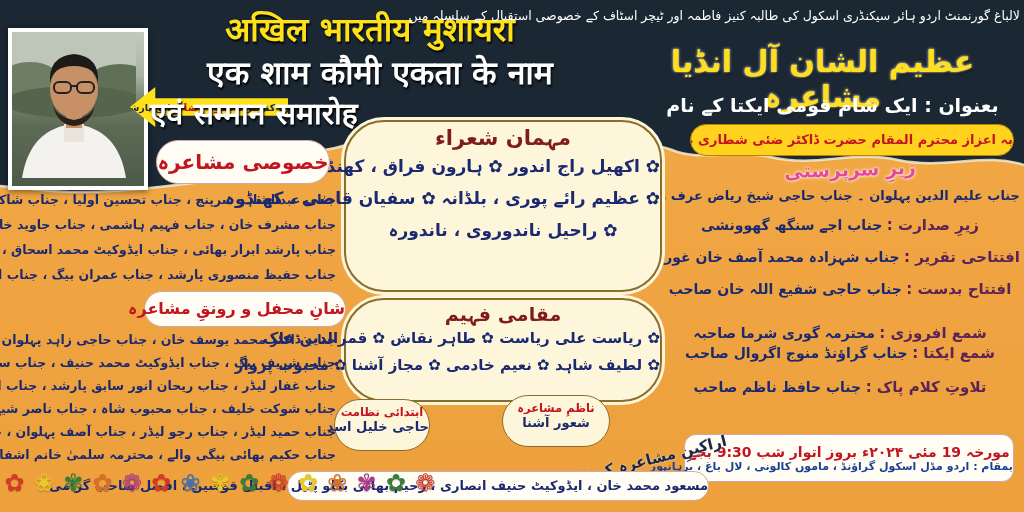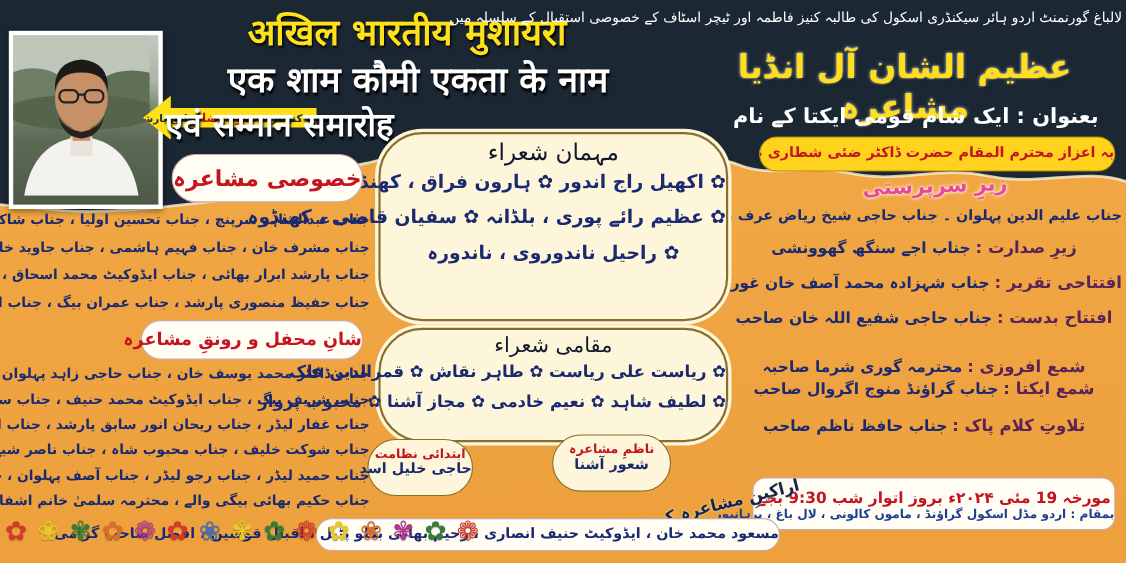--- a/index.html
+++ b/index.html
@@ -40,39 +40,39 @@
   .rc-row .lbl{color:#5b2357;font-weight:bold;font-size:15px;}
   .rc-row .val{color:#1b2a70;font-weight:bold;}
   .date-box{left:684px;top:434px;width:330px;height:48px;background:#fffdf4;border:1px solid #caa;border-radius:12px;
     text-align:center;padding-top:9px;box-sizing:border-box;}
   .date-line{color:#c41420;font-weight:bold;font-size:14px;white-space:nowrap;}
   .venue-line{color:#1c3f93;font-weight:bold;font-size:11px;white-space:nowrap;}
   
   .cloud{background:#fdf6da;border:2px solid #8a6d2b;box-shadow:0 0 0 3px #fdf6da;border-radius:40px;text-align:center;box-sizing:border-box;}
   .bubble1{left:344px;top:120px;width:318px;height:172px;padding-top:4px;}
   .bubble2{left:344px;top:298px;width:318px;height:104px;padding-top:3px;}
-  .cloud .title{color:#0f172a;font-weight:normal;font-size:21px;}
+  .cloud .title{color:#7f1d1d;font-weight:bold;font-size:21px;}
   .cloud .line{color:#1b2a70;font-weight:bold;font-size:17px;line-height:32px;white-space:nowrap;}
   .bubble2 .title{font-size:19px;}
   .bubble2 .line{font-size:15px;line-height:27px;}
   .mini{background:#fdf6da;border:1.5px solid #8a6d2b;border-radius:26px;text-align:center;box-sizing:border-box;padding-top:5px;}
   .mini .mt{color:#c41420;font-weight:bold;font-size:11.5px;white-space:nowrap;}
   .mini .mn{color:#1b2a70;font-weight:bold;font-size:13px;white-space:nowrap;}
   .mini1{left:334px;top:399px;width:96px;height:52px;}
   .mini2{left:502px;top:395px;width:108px;height:52px;}
   
   .committee-heading{left:608px;top:446px;width:120px;color:#15254f;font-weight:bold;font-size:15px;
     transform:rotate(-14deg);text-shadow:0 0 2px #f6e7c0;white-space:nowrap;}
   .committee-pill{left:287px;top:471px;width:422px;height:30px;background:#fffdf4;border-radius:15px;border:1px solid #caa;
     color:#1b2a70;font-weight:bold;font-size:13px;text-align:center;line-height:28px;white-space:nowrap;box-sizing:border-box;}
   
   .special-pill{left:156px;top:140px;width:172px;height:42px;background:#fffdf4;border-radius:22px;border:1px solid #caa;
     color:#c41420;font-weight:bold;font-size:20px;text-align:center;line-height:42px;}
   .lc-line{left:2px;width:334px;color:#1b2a70;font-weight:bold;font-size:12.5px;text-align:center;white-space:nowrap;}
-  .shan-pill{left:128px;top:291px;width:200px;height:34px;background:#fffdf4;border-radius:18px;border:1px solid #caa;
+  .shan-pill{left:144px;top:291px;width:200px;height:34px;background:#fffdf4;border-radius:18px;border:1px solid #caa;
     color:#c41420;font-weight:bold;font-size:16px;text-align:left;line-height:34px;white-space:nowrap;}
   
   .garland{left:0;top:458px;width:440px;height:50px;display:flex;align-items:center;justify-content:space-around;}
   .garland span{font-size:24px;line-height:1;text-shadow:0 1px 1px rgba(0,0,0,.25);}
 </style>
 </head>
 <body>
 
 <div id="poster">
 
@@ -148,21 +148,21 @@
   </div>
 
   <div class="abs cloud bubble1">
     <div class="title rtl">مہمان شعراء</div>
     <div class="line rtl">✿ اکھیل راج اندور ✿ ہارون فراق ، کھنڈوہ</div>
     <div class="line rtl">✿ عظیم رائے پوری ، بلڈانہ ✿ سفیان قاضی ، کھنڈوہ</div>
     <div class="line rtl">✿ راحیل ناندوروی ، ناندورہ</div>
   </div>
 
   <div class="abs cloud bubble2">
-    <div class="title rtl">مقامی شعراء</div>
+    <div class="title rtl">مقامی فہیم</div>
     <div class="line rtl">✿ ریاست علی ریاست ✿ طاہر نقاش ✿ قمرالدین فلک</div>
     <div class="line rtl">✿ لطیف شاہد ✿ نعیم خادمی ✿ مجاز آشنا ✿ محبوب پرواز</div>
   </div>
 
   <div class="abs mini mini1">
     <div class="mt rtl">ابتدائی نظامت</div>
     <div class="mn rtl">حاجی خلیل اسد</div>
   </div>
   <div class="abs mini mini2">
     <div class="mt rtl">ناظمِ مشاعرہ</div>

